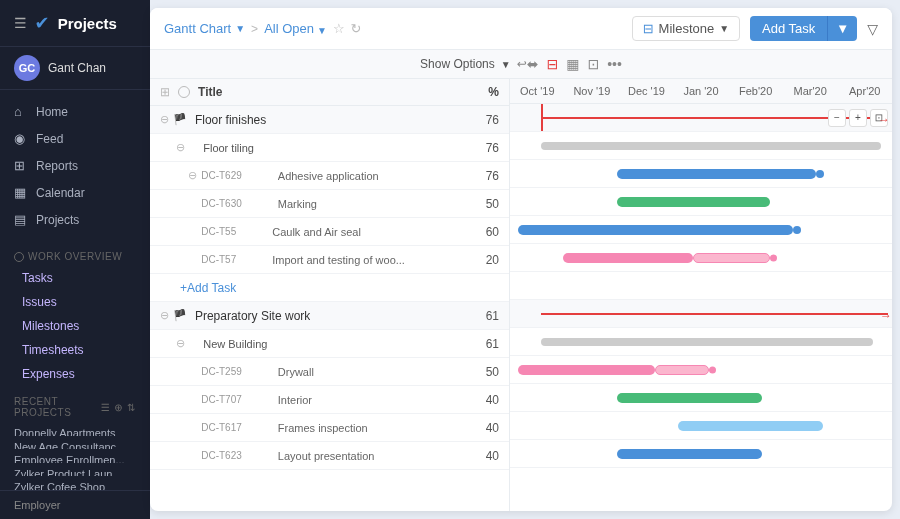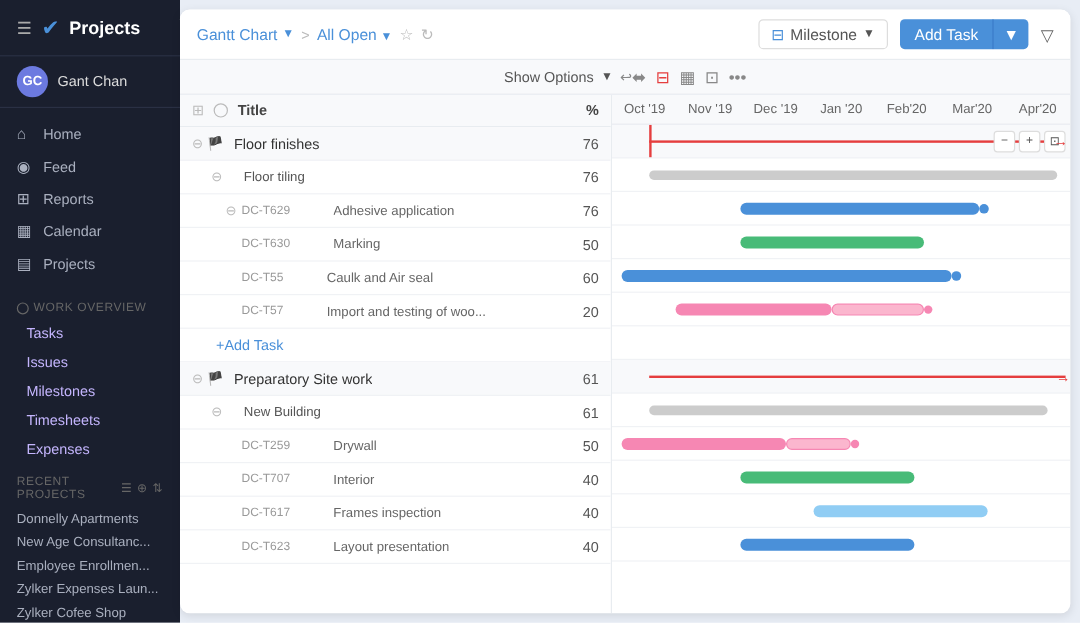--- a/index.html
+++ b/index.html
@@ -135,23 +135,24 @@
     <span>RECENT PROJECTS</span>
     <span style="margin-left:auto;display:flex;gap:4px;">
       <span style="font-size:10px;cursor:pointer;">☰</span>
       <span style="font-size:10px;cursor:pointer;">⊕</span>
       <span style="font-size:10px;cursor:pointer;">⇅</span>
     </span>
   </div>
   <div class="recent-project-item">Donnelly Apartments</div>
   <div class="recent-project-item">New Age Consultanc...</div>
   <div class="recent-project-item">Employee Enrollmen...</div>
-  <div class="recent-project-item">Zylker Expenses Laun...</div>
+  <div class="recent-project-item">Zylker Product Laun...</div>
   <div class="recent-project-item">Zylker Cofee Shop</div>
 
+  <div class="employer-section">Employer</div>
 </div>
 
 <div class="main">
 
   <div class="toolbar">
     <div class="toolbar-left">
       <div class="chart-selector">
         <span>Gantt Chart</span>
         <span style="font-size:10px;">▼</span>
       </div>

